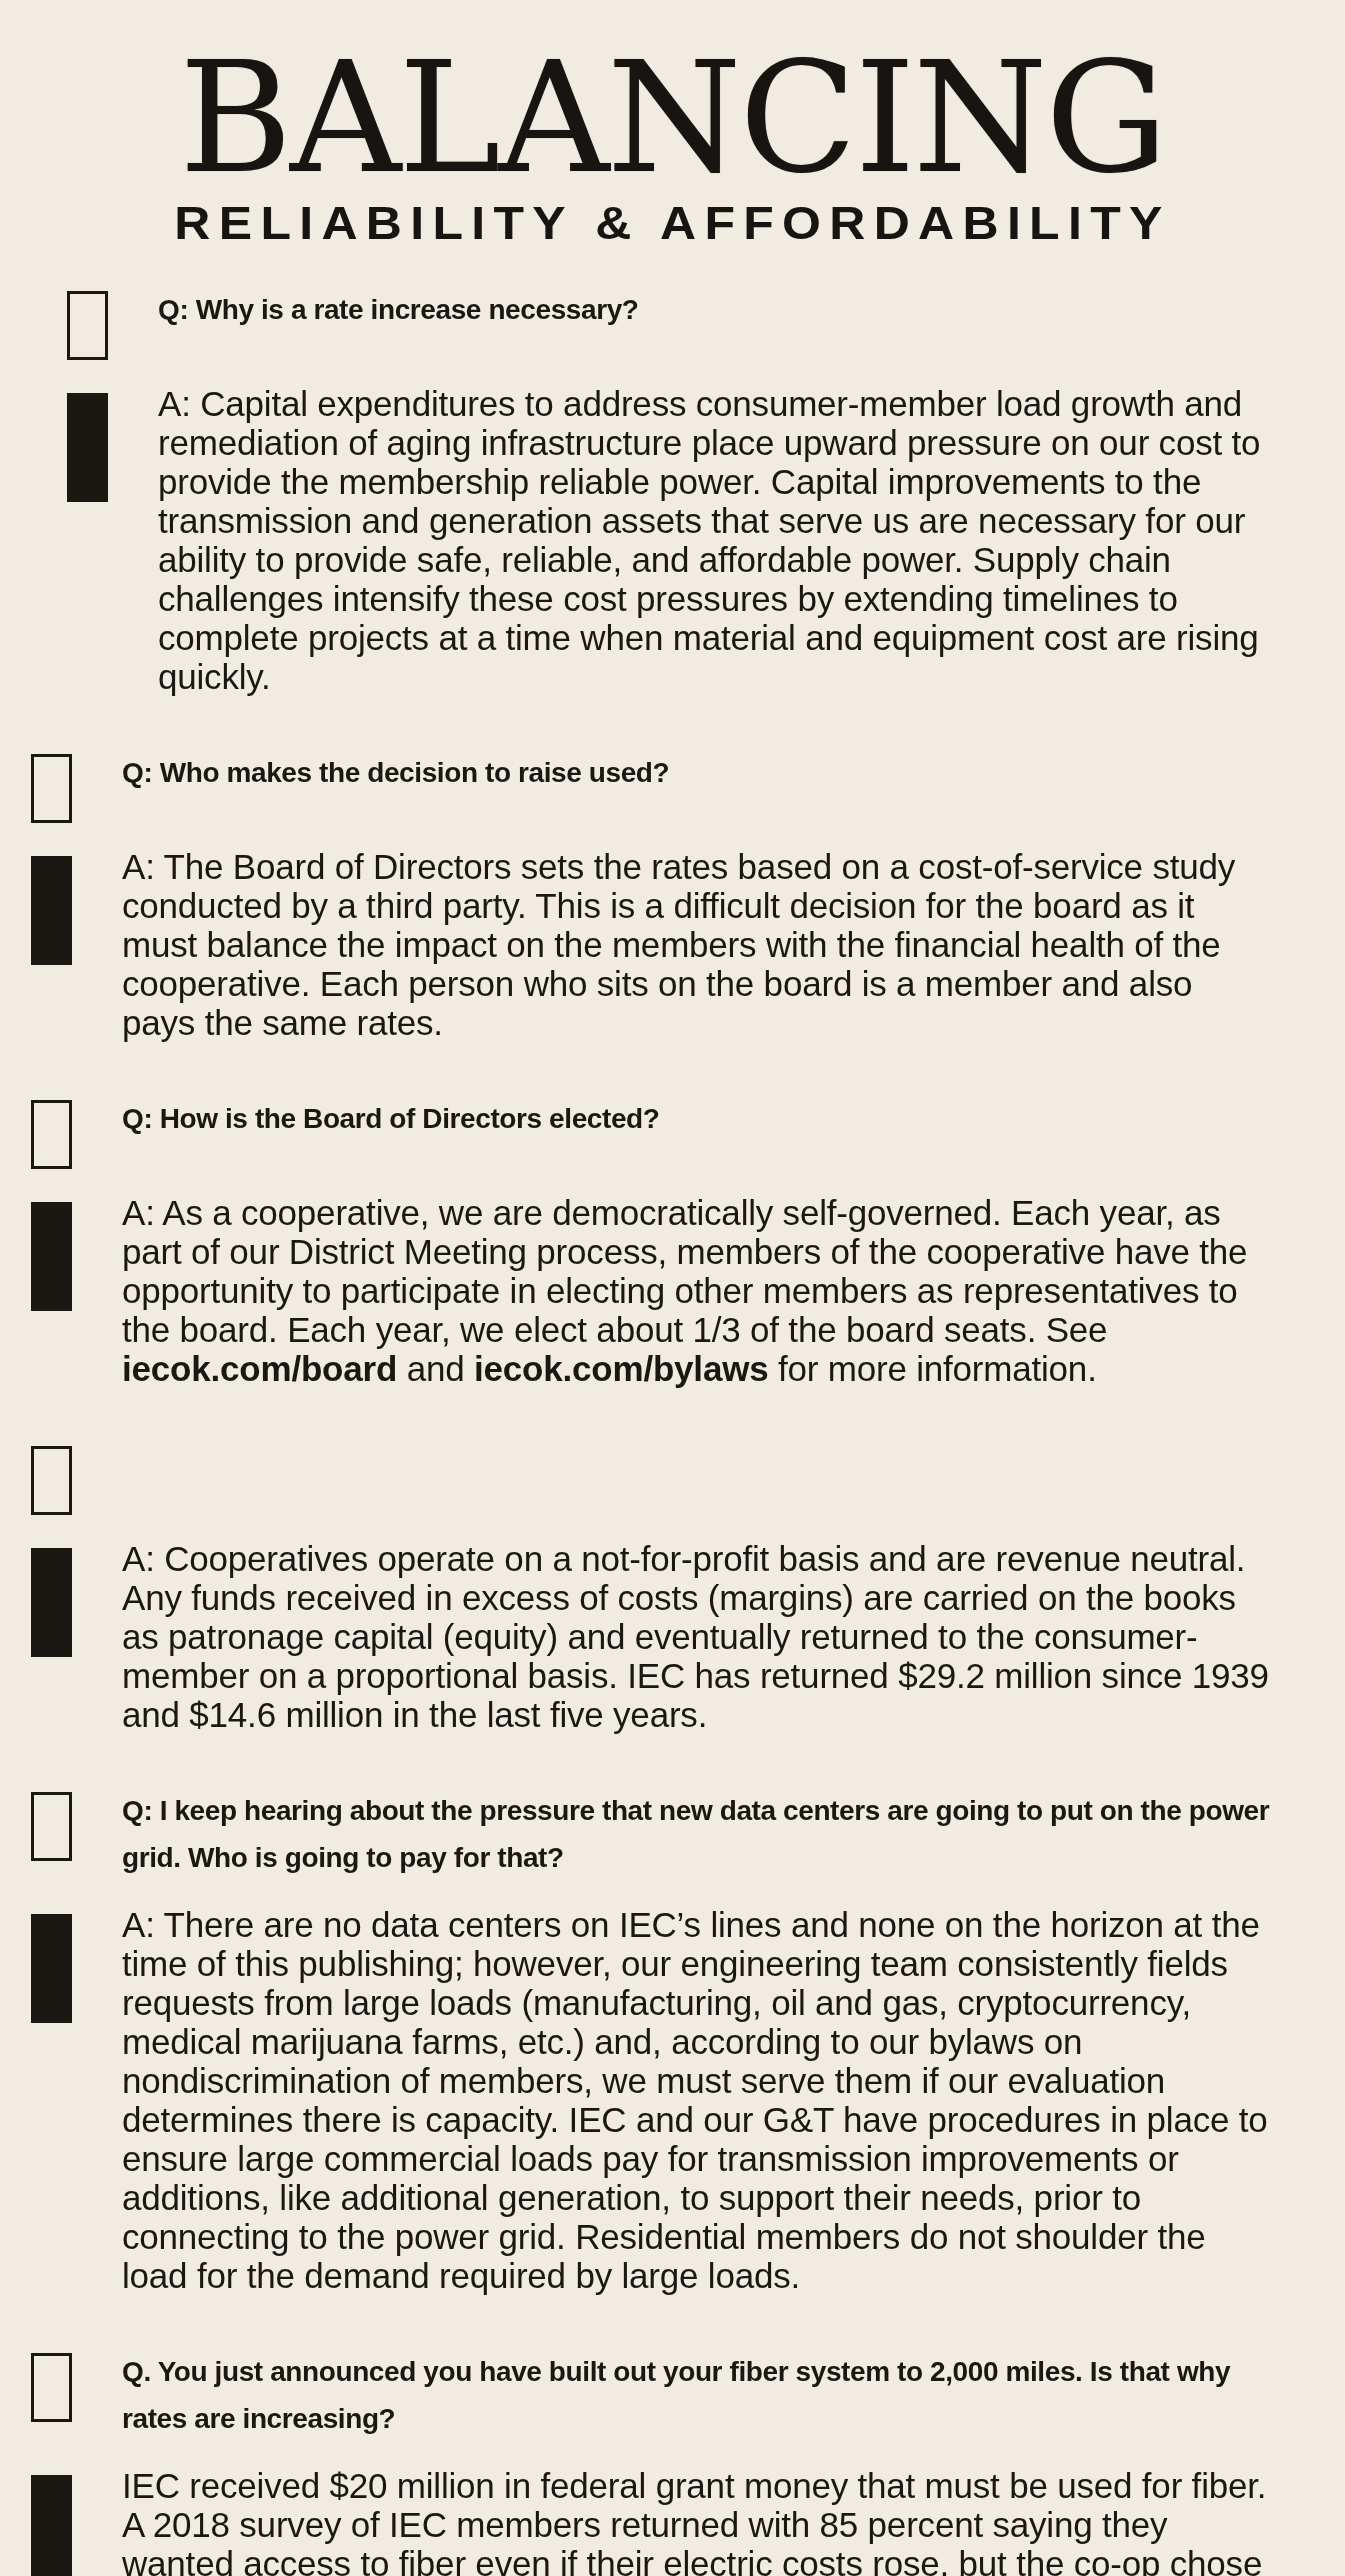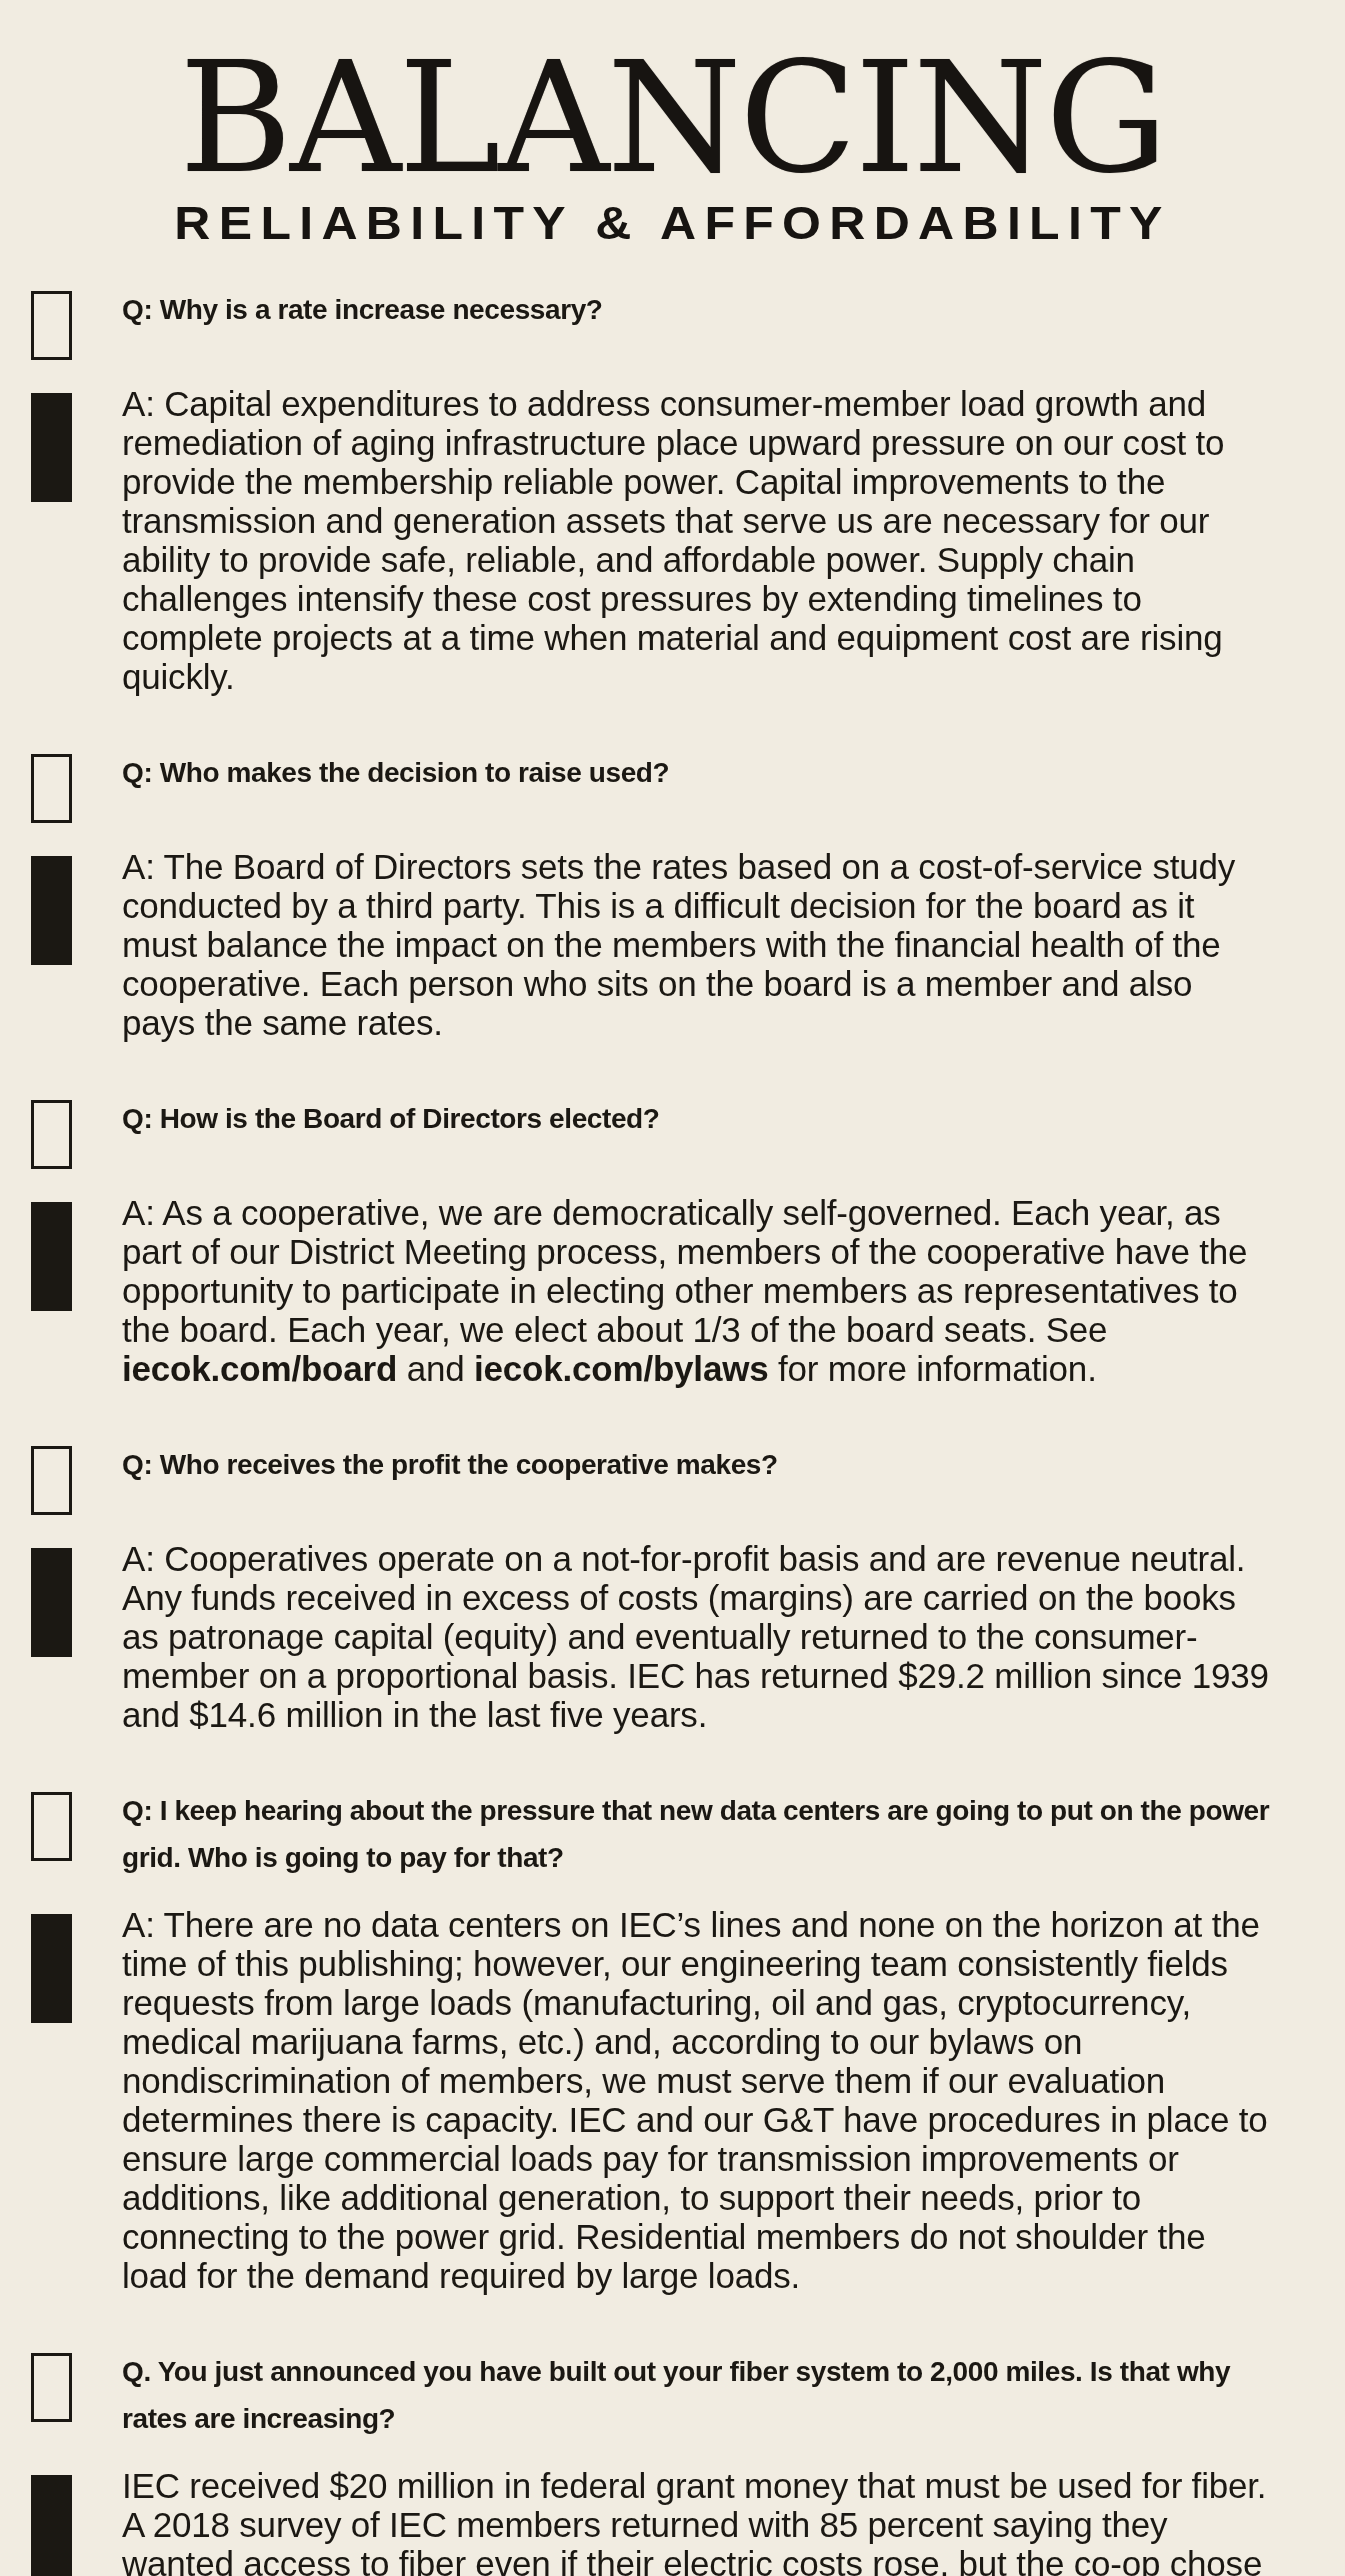--- a/index.html
+++ b/index.html
@@ -38,20 +38,21 @@
     transform-origin: top center;
   }
   .sections {
     margin-top: 35px;
   }
   .qa-section {
     margin-top: 58px;
   }
   .qa-section:first-child {
     margin-top: 0;
+    padding-left: 36px;
   }
   .row {
     display: flex;
     align-items: flex-start;
     padding-left: 31px;
     padding-right: 71px;
   }
   .a-row {
     margin-top: 33px;
   }
@@ -126,21 +127,20 @@
     </div>
     <div class="row a-row">
       <div class="a-box"></div>
       <div class="a-text"><span>A: As a cooperative, we are democratically self-governed. Each year, as part of our District Meeting process, members of the cooperative have the opportunity to participate in electing other members as representatives to the board. Each year, we elect about 1/3 of the board seats. See </span><span class="seg-em">iecok.com/board</span><span> and </span><span class="seg-em">iecok.com/bylaws</span><span> for more information.</span></div>
     </div>
   </div>
 
   <div class="qa-section">
     <div class="row q-row">
       <div class="q-box"></div>
-      <div class="q-text">Q: Who receives the profit the cooperative makes?</div>
     </div>
     <div class="row a-row">
       <div class="a-box"></div>
       <div class="a-text"><span>A: Cooperatives operate on a not-for-profit basis and are revenue neutral. Any funds received in excess of costs (margins) are carried on the books as patronage capital (equity) and eventually returned to the consumer-member on a proportional basis. IEC has returned $29.2 million since 1939 and $14.6 million in the last five years.</span></div>
     </div>
   </div>
 
   <div class="qa-section">
     <div class="row q-row">
       <div class="q-box"></div>

